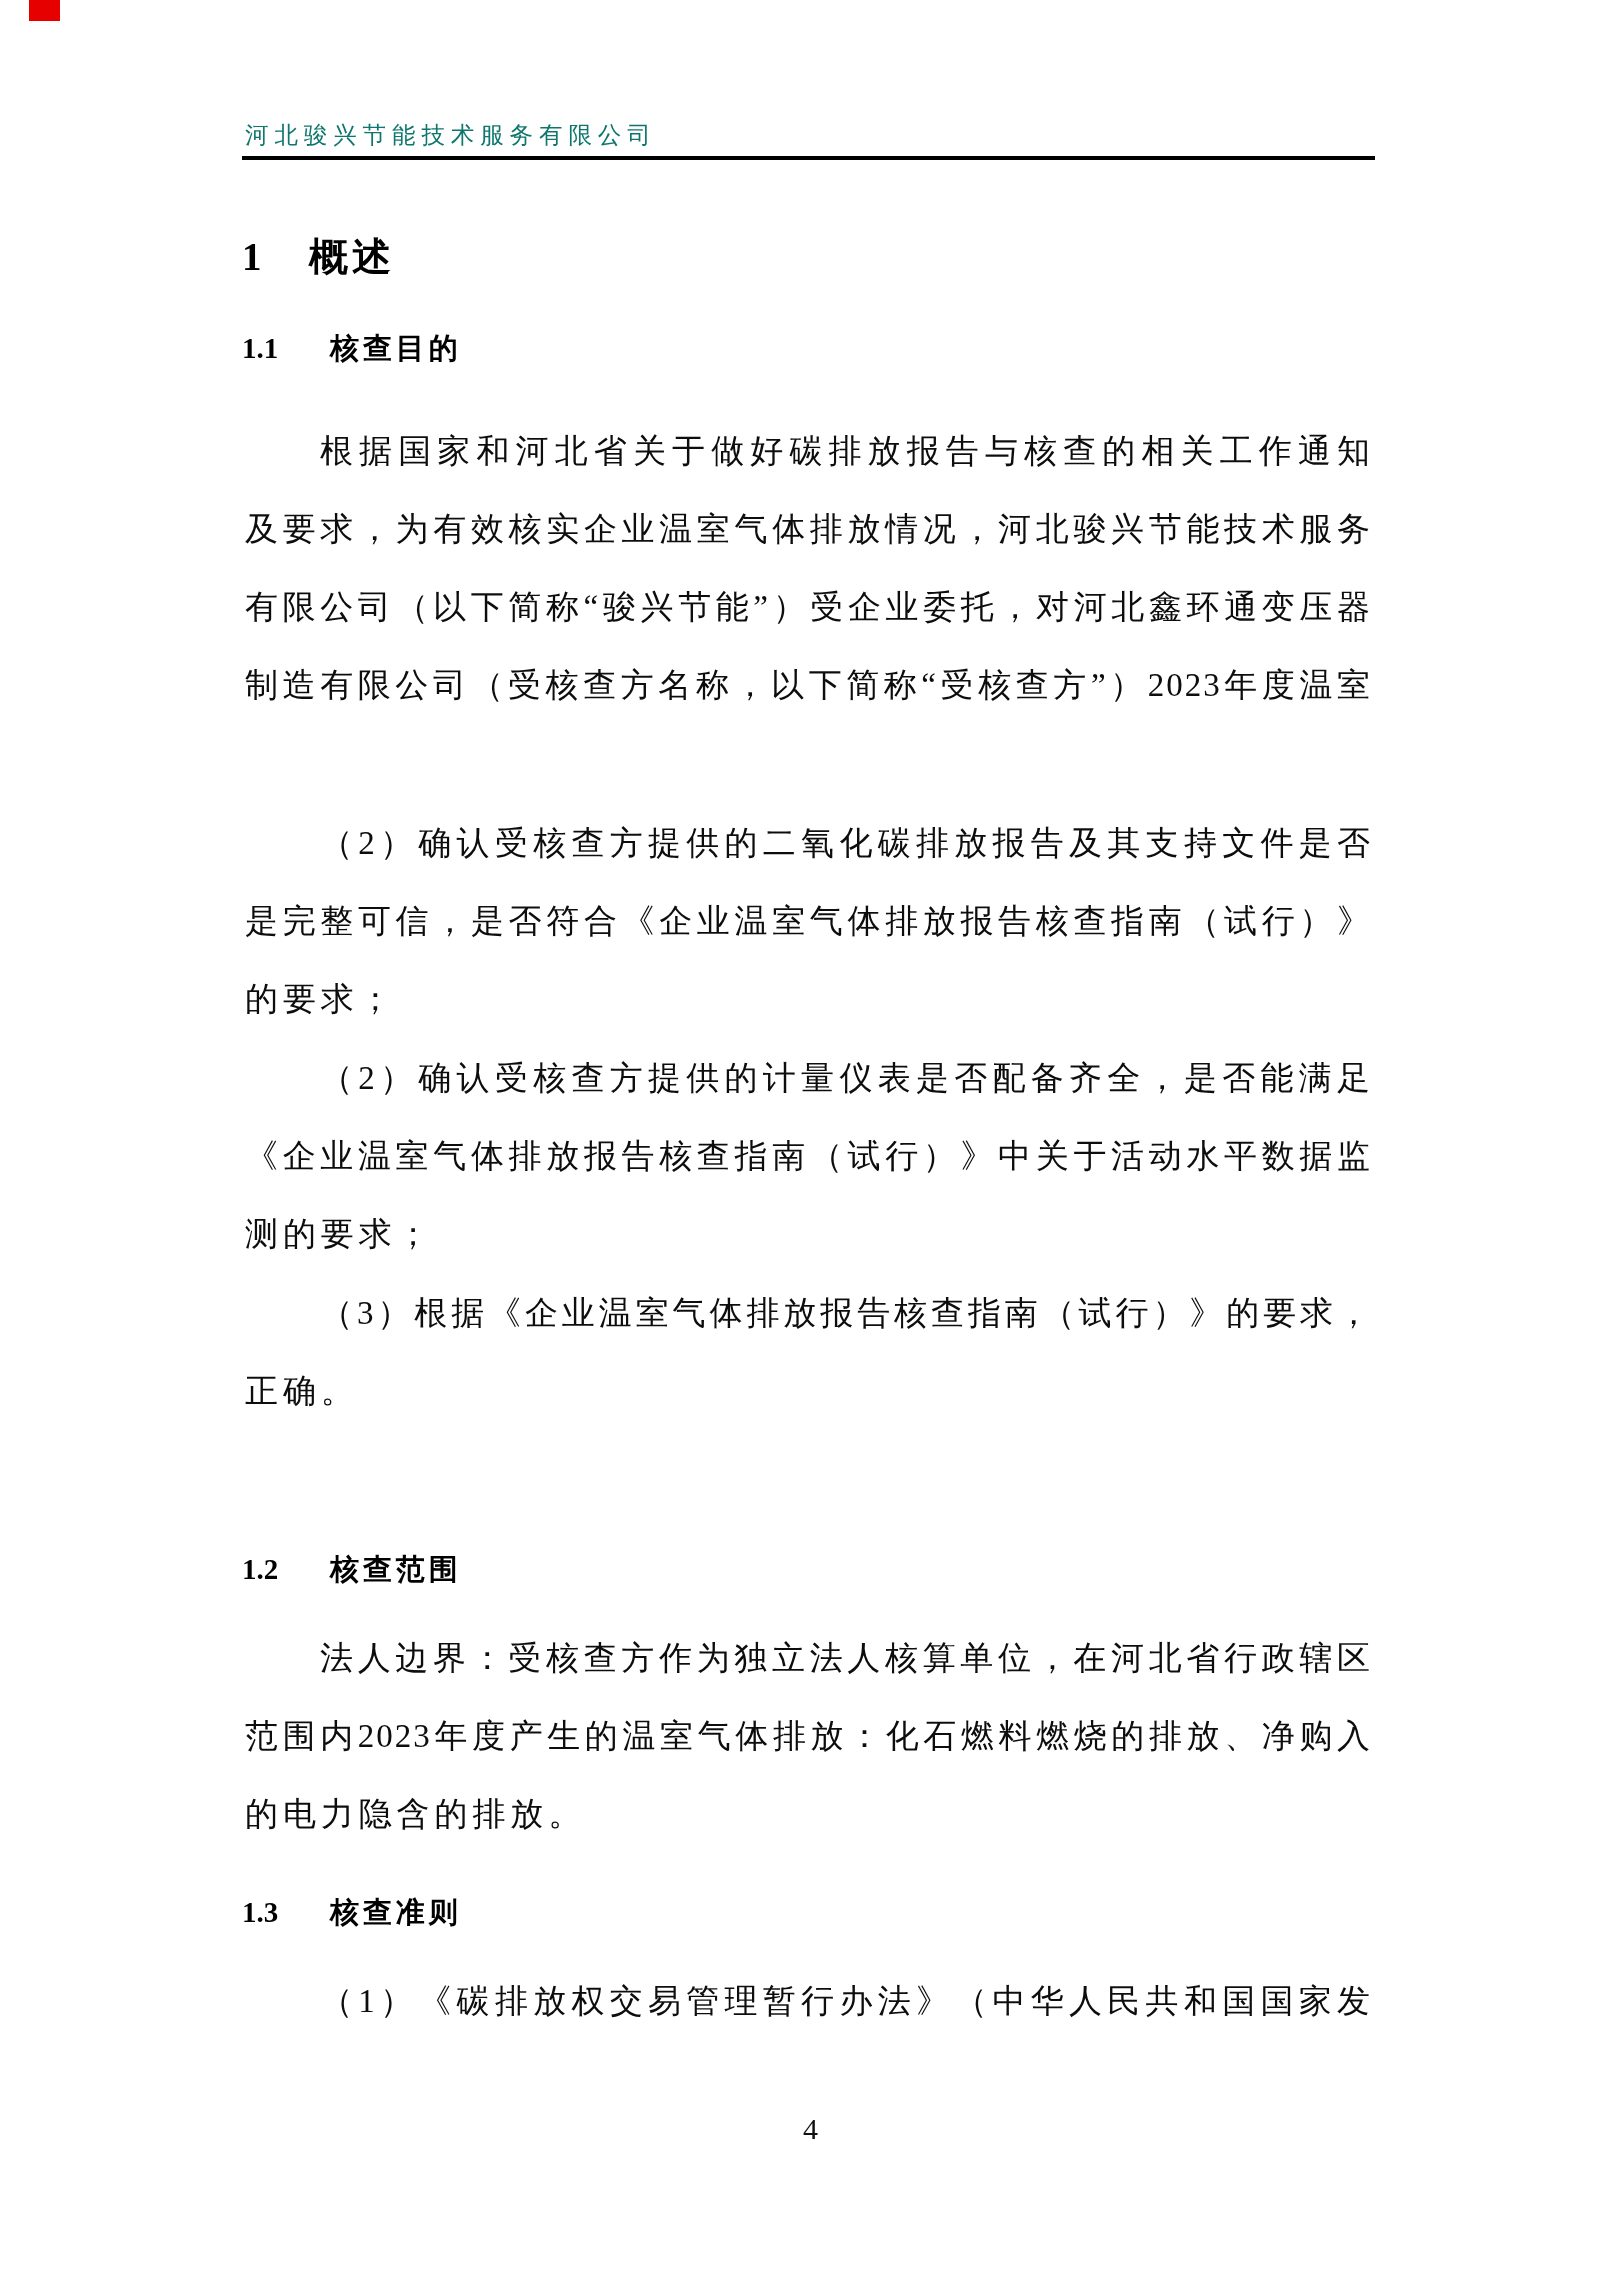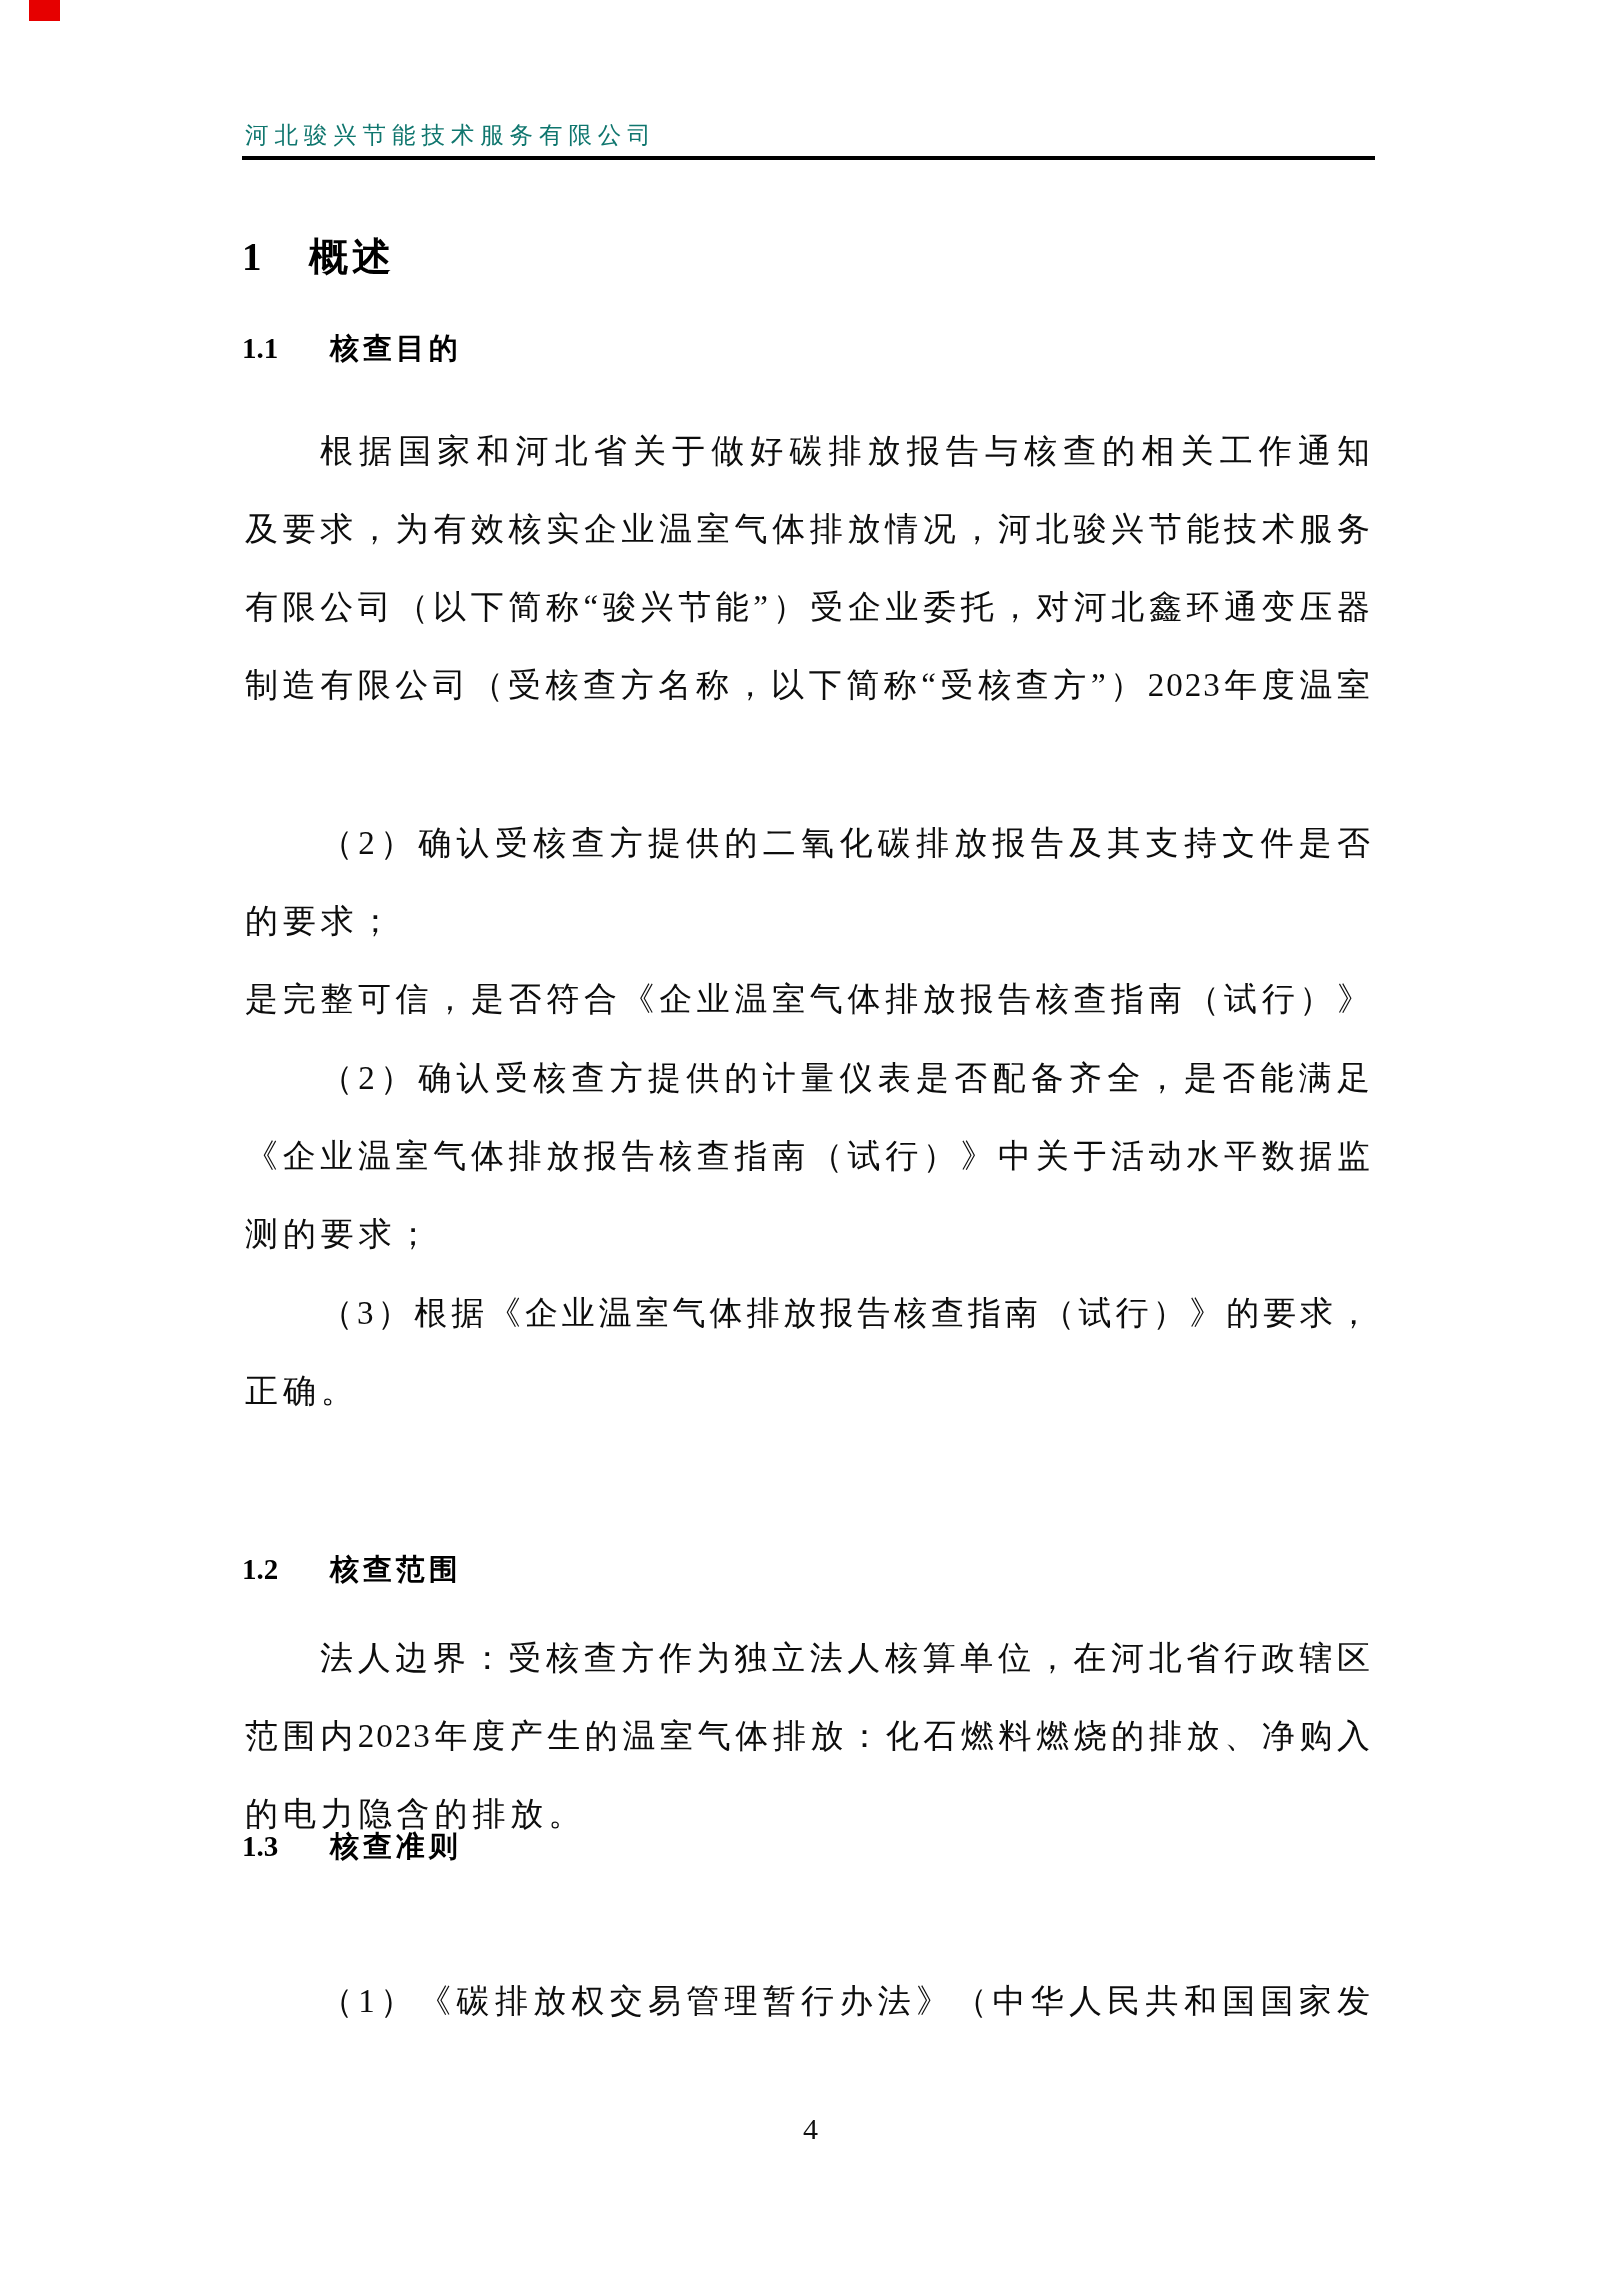--- a/index.html
+++ b/index.html
@@ -93,22 +93,22 @@
 
   <div class="para" style="top:412px">
     <div class="ln first">根据国家和河北省关于做好碳排放报告与核查的相关工作通知</div>
     <div class="ln">及要求，为有效核实企业温室气体排放情况，河北骏兴节能技术服务</div>
     <div class="ln">有限公司（以下简称“骏兴节能”）受企业委托，对河北鑫环通变压器</div>
     <div class="ln">制造有限公司（受核查方名称，以下简称“受核查方”）2023年度温室</div>
   </div>
 
   <div class="para" style="top:804px">
     <div class="ln first">（2）确认受核查方提供的二氧化碳排放报告及其支持文件是否</div>
+    <div class="ln">是完整可信，是否符合《企业温室气体排放报告核查指南（试行）》</div>
     <div class="ln end">的要求；</div>
-    <div class="ln">是完整可信，是否符合《企业温室气体排放报告核查指南（试行）》</div>
   </div>
 
   <div class="para" style="top:1039px">
     <div class="ln first">（2）确认受核查方提供的计量仪表是否配备齐全，是否能满足</div>
     <div class="ln">《企业温室气体排放报告核查指南（试行）》中关于活动水平数据监</div>
     <div class="ln end">测的要求；</div>
   </div>
 
   <div class="para" style="top:1274px">
     <div class="ln first">（3）根据《企业温室气体排放报告核查指南（试行）》的要求，</div>
@@ -118,21 +118,21 @@
   <div class="h2" style="top:1548px">
     <span class="num">1.2</span><span class="ttl">核查范围</span>
   </div>
 
   <div class="para" style="top:1619px">
     <div class="ln first">法人边界：受核查方作为独立法人核算单位，在河北省行政辖区</div>
     <div class="ln">范围内2023年度产生的温室气体排放：化石燃料燃烧的排放、净购入</div>
     <div class="ln end">的电力隐含的排放。</div>
   </div>
 
-  <div class="h2" style="top:1825px">
+  <div class="h2" style="top:1891px">
     <span class="num">1.3</span><span class="ttl">核查准则</span>
   </div>
 
   <div class="para" style="top:1962px">
     <div class="ln first">（1）《碳排放权交易管理暂行办法》（中华人民共和国国家发</div>
   </div>
 
   <div class="page-number">4</div>
 
 </div>

